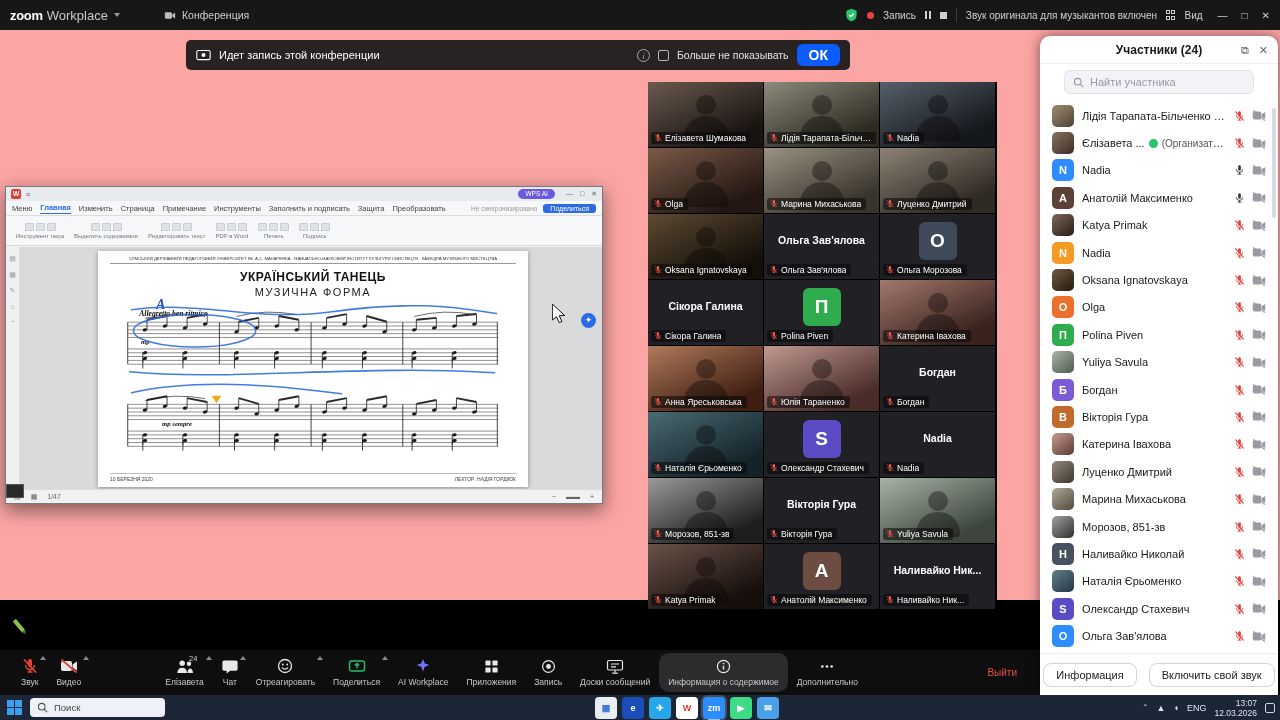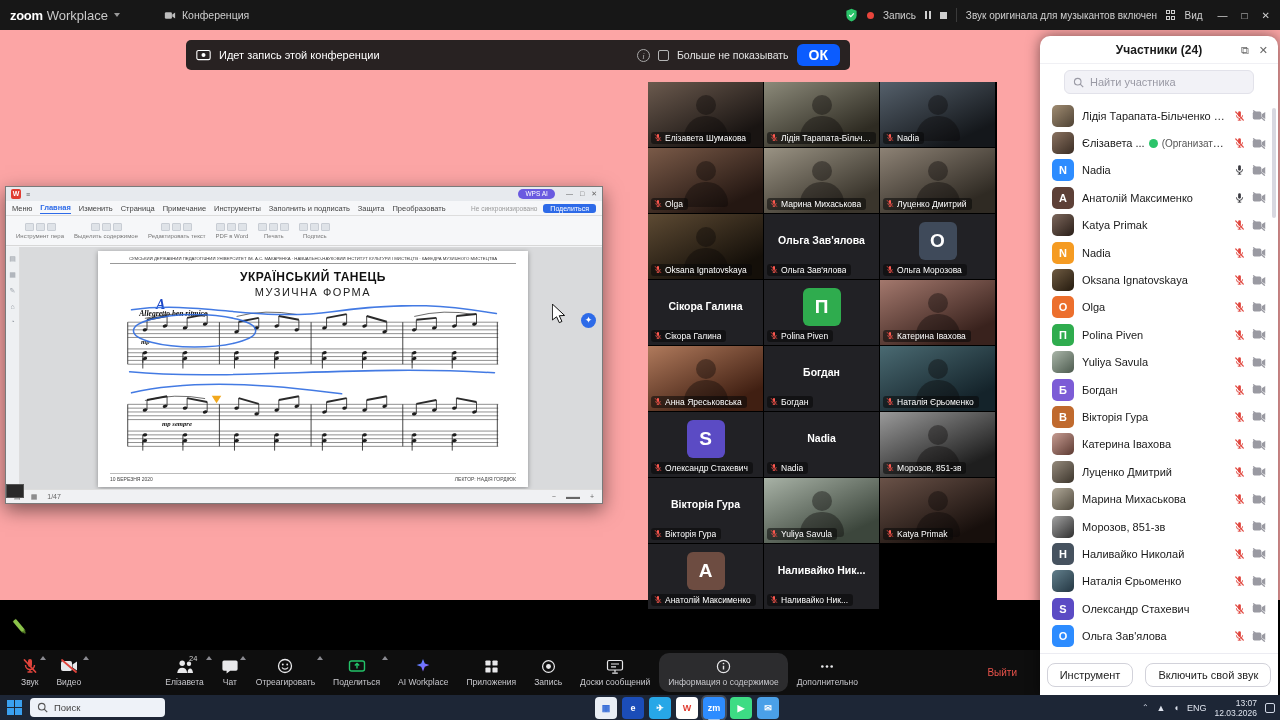--- a/index.html
+++ b/index.html
@@ -692,20 +692,35 @@
         <div class="vlabel">
           <svg class="mic" width="8" height="9" viewBox="0 0 16 16">
             <rect class="body" x="6" y="1" width="4" height="8" rx="2"></rect>
             <path class="arc" d="M3.5 7a4.5 4.5 0 0 0 9 0"></path>
             <path class="stand" d="M8 11.5v2.5M5.5 14h5"></path>
             <path class="slash" d="M2.5 2l11 12"></path>
           </svg>
           <span>Анна Яреськовська</span>
         </div>
       </div>
+      <div class="tile k-video" style="--t1: #c09a92; --t2: #4a2c28;">
+        <div class="vidbg">
+          <div class="sil"></div>
+        </div>
+
+        <div class="vlabel">
+          <svg class="mic" width="8" height="9" viewBox="0 0 16 16">
+            <rect class="body" x="6" y="1" width="4" height="8" rx="2"></rect>
+            <path class="arc" d="M3.5 7a4.5 4.5 0 0 0 9 0"></path>
+            <path class="stand" d="M8 11.5v2.5M5.5 14h5"></path>
+            <path class="slash" d="M2.5 2l11 12"></path>
+          </svg>
+          <span>Юлія Тараненко</span>
+        </div>
+      </div>
       <div class="tile k-name">
 
         <div class="bigname">Богдан</div>
         <div class="vlabel">
           <svg class="mic" width="8" height="9" viewBox="0 0 16 16">
             <rect class="body" x="6" y="1" width="4" height="8" rx="2"></rect>
             <path class="arc" d="M3.5 7a4.5 4.5 0 0 0 9 0"></path>
             <path class="stand" d="M8 11.5v2.5M5.5 14h5"></path>
             <path class="slash" d="M2.5 2l11 12"></path>
           </svg>
@@ -1204,21 +1219,21 @@
             <svg class="cam" width="14" height="11" viewBox="0 0 18 14">
               <rect class="body" x="1" y="2" width="11" height="10" rx="2"></rect>
               <path class="body" d="M12.5 5.5l4.5-3v9l-4.5-3z"></path>
               <path class="slash" d="M2 1l14 12"></path>
             </svg>
           </div>
         </div>
       </div>
     <div class="p-scroll"></div>
     <div class="p-foot">
-      <button class="p-btn">Инструмент</button>
+      <button class="p-btn">Информация</button>
       <button class="p-btn">Включить свой звук</button>
     </div>
   </aside>
 
   <div class="toolbar">
     <div class="tb">
       <div class="ic audio-ic">
           <svg class="mic" width="16" height="16" viewBox="0 0 16 16">
             <rect class="body" x="6" y="1" width="4" height="8" rx="2"></rect>
             <path class="arc" d="M3.5 7a4.5 4.5 0 0 0 9 0"></path>

